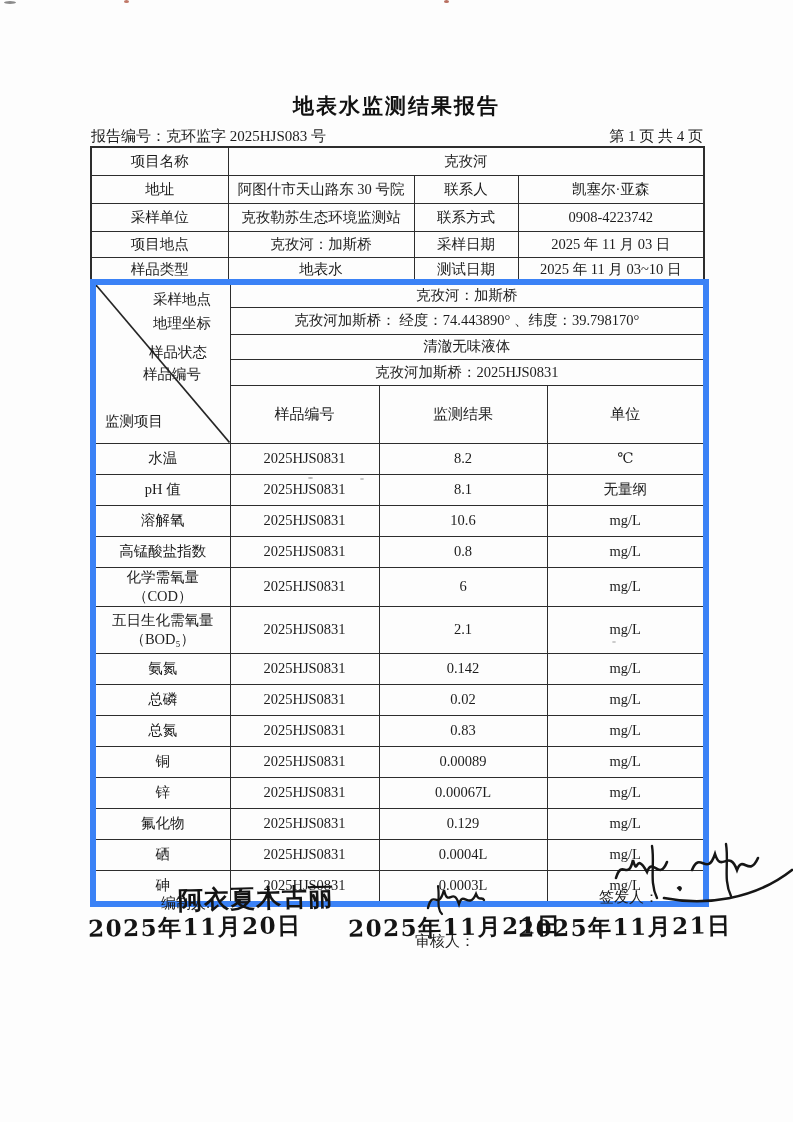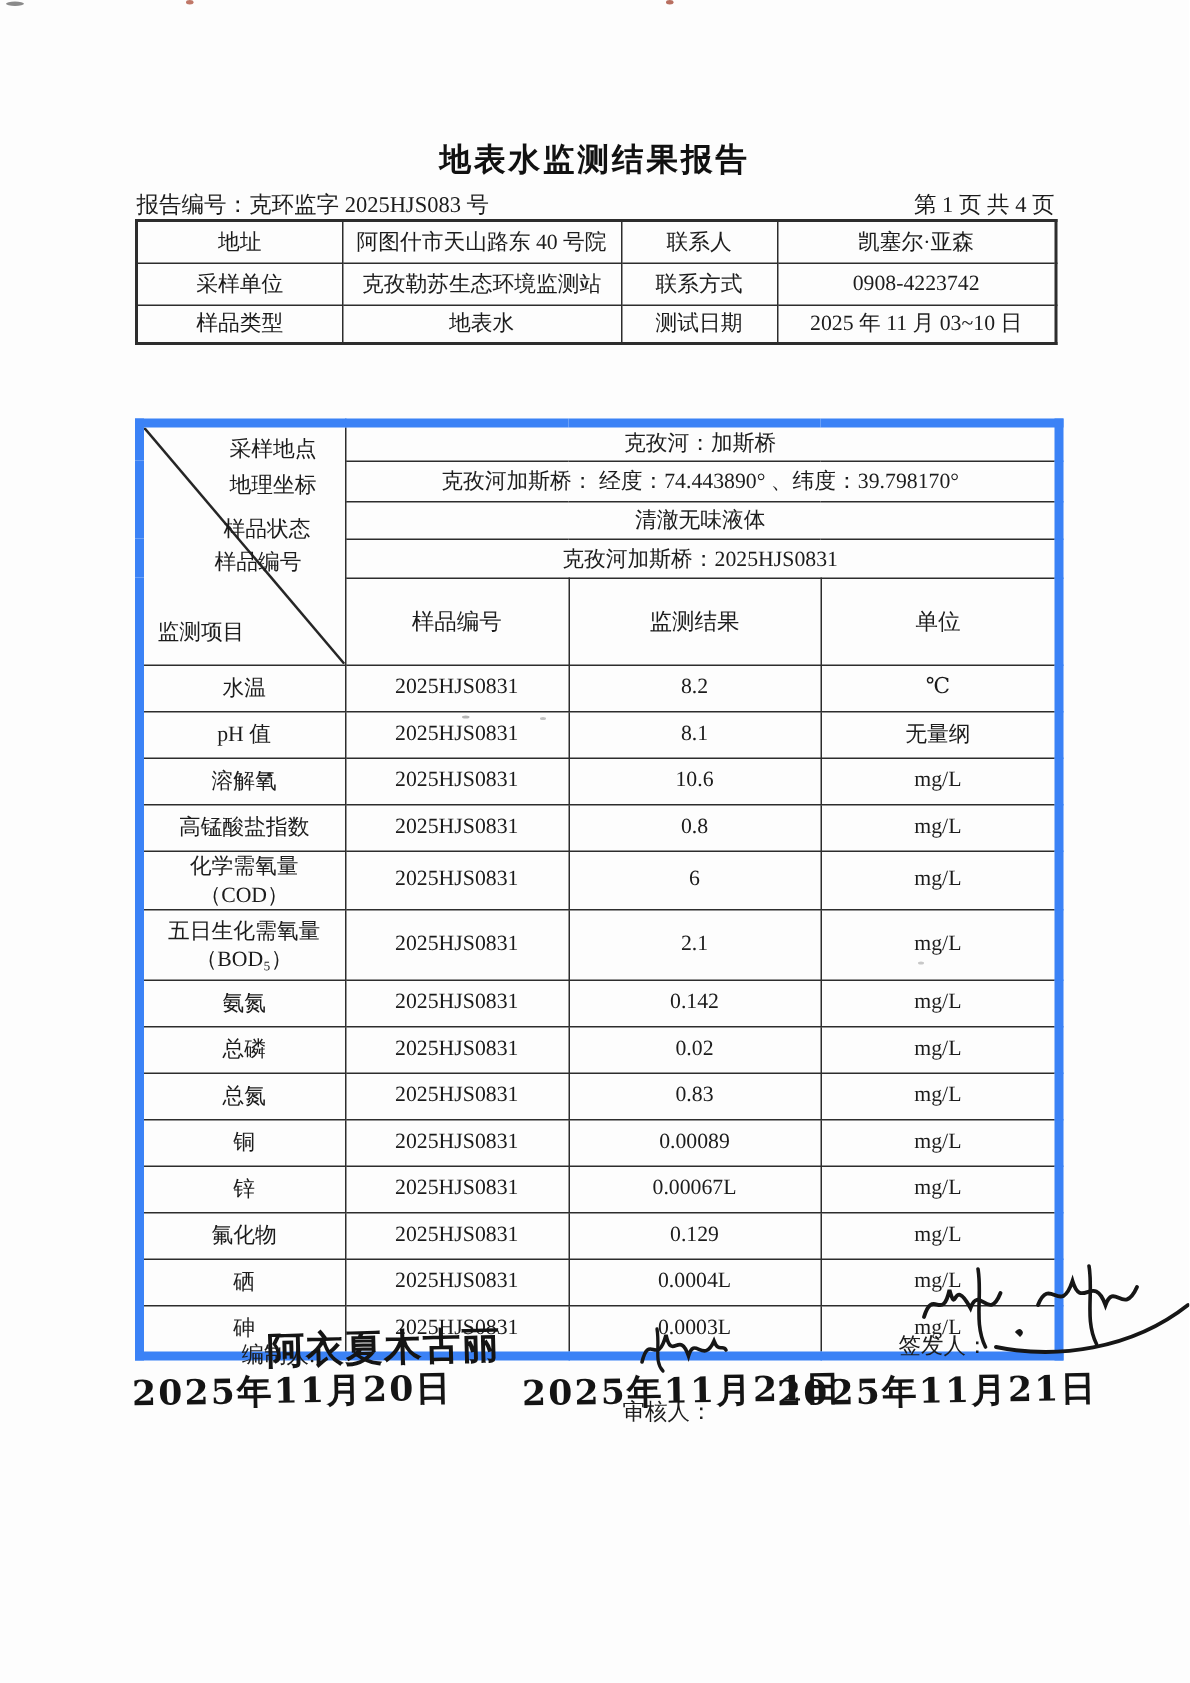--- a/index.html
+++ b/index.html
@@ -66,31 +66,41 @@
   </div>
 
   <table class="info-table">
     <colgroup>
         <col style="width:137px">
         <col style="width:186px">
         <col style="width:104px">
         <col style="width:186px">
       </colgroup>
     <tbody>
+        <tr class="h28">
+      <td>项目名称</td>
+      <td colspan="3">克孜河</td>
+    </tr>
     <tr class="h28">
       <td>地址</td>
-      <td>阿图什市天山路东 40 号院</td>
+      <td>阿图什市天山路东 30 号院</td>
       <td>联系人</td>
       <td>凯塞尔·亚森</td>
     </tr>
     <tr class="h28">
       <td>采样单位</td>
       <td>克孜勒苏生态环境监测站</td>
       <td>联系方式</td>
       <td>0908-4223742</td>
+    </tr>
+    <tr class="h26">
+      <td>项目地点</td>
+      <td>克孜河：加斯桥</td>
+      <td>采样日期</td>
+      <td>2025 年 11 月 03 日</td>
     </tr>
     <tr class="h26">
       <td>样品类型</td>
       <td>地表水</td>
       <td>测试日期</td>
       <td>2025 年 11 月 03~10 日</td>
     </tr>
   </tbody>
     </table>
 

